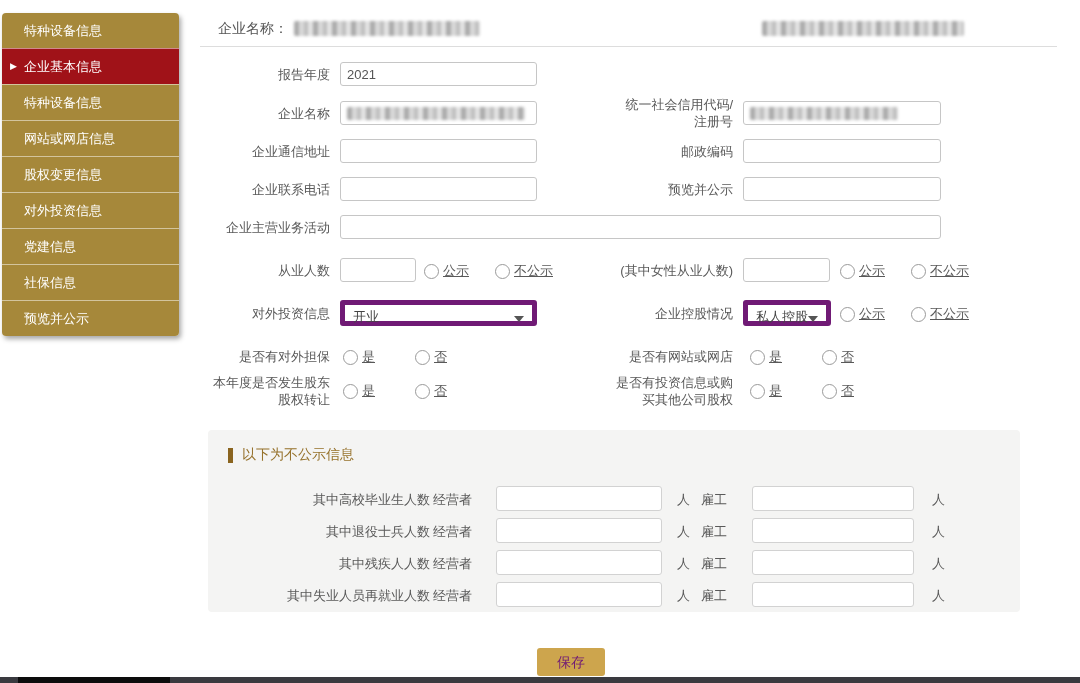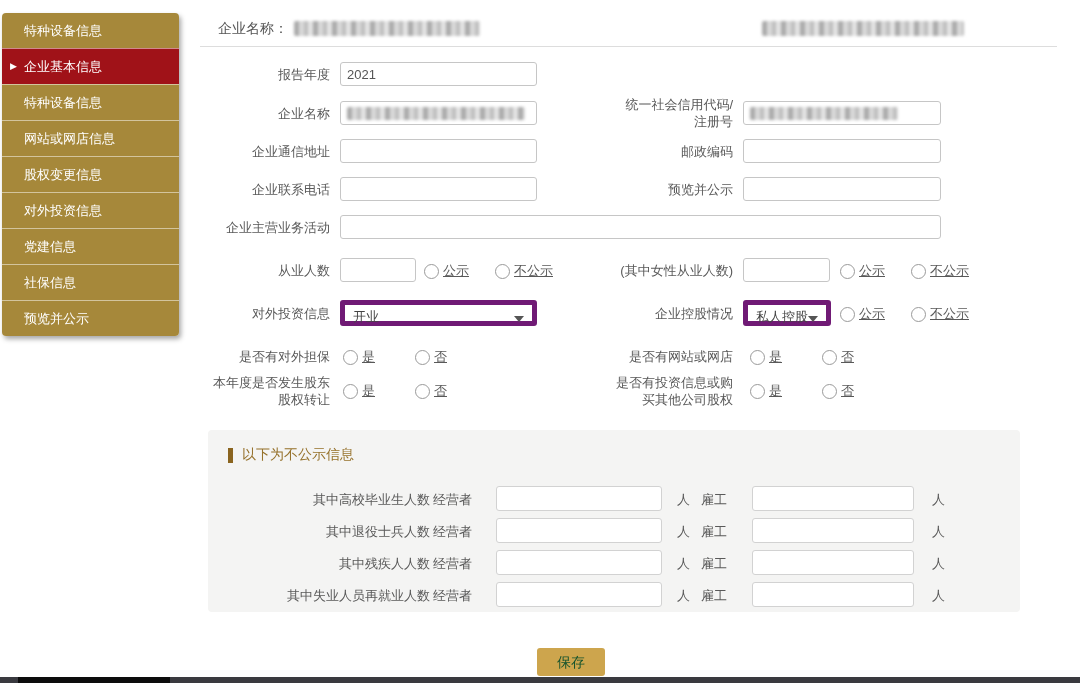--- a/index.html
+++ b/index.html
@@ -39,21 +39,21 @@
 
   
   .gray-box{position:absolute;left:208px;top:430px;width:812px;height:182px;background:#f4f4f3;border-radius:4px;}
   .g-head{position:absolute;left:20px;top:16px;font-size:14px;color:#96722c;display:flex;align-items:center;}
   .g-bar{width:5px;height:15px;background:#8a641f;margin-right:9px;}
   .g-lbl{position:absolute;font-size:13px;color:#595959;text-align:right;width:200px;left:22px;}
   .g-txt{position:absolute;font-size:13px;color:#595959;}
   .g-in{position:absolute;width:166px;height:25px;border:1px solid #d2d2d2;border-radius:3px;background:#fff;box-sizing:border-box;}
 
   
-  .btn{position:absolute;width:68px;height:28px;background:#cda54d;color:#14532d;border:none;border-radius:3px;
+  .btn{position:absolute;width:68px;height:28px;background:#cda54d;color:#701a75;border:none;border-radius:3px;
        font-size:14px;font-family:inherit;cursor:pointer;line-height:28px;text-align:center;}
   .footer-strip{position:absolute;left:0;top:677px;width:1080px;height:6px;background:#3a3a3f;}
   .footer-dark{position:absolute;left:18px;top:677px;width:152px;height:6px;background:#0c0c0c;}
 </style>
 </head>
 <body>
 
 <div id="page">
 
   <div class="sidebar">

